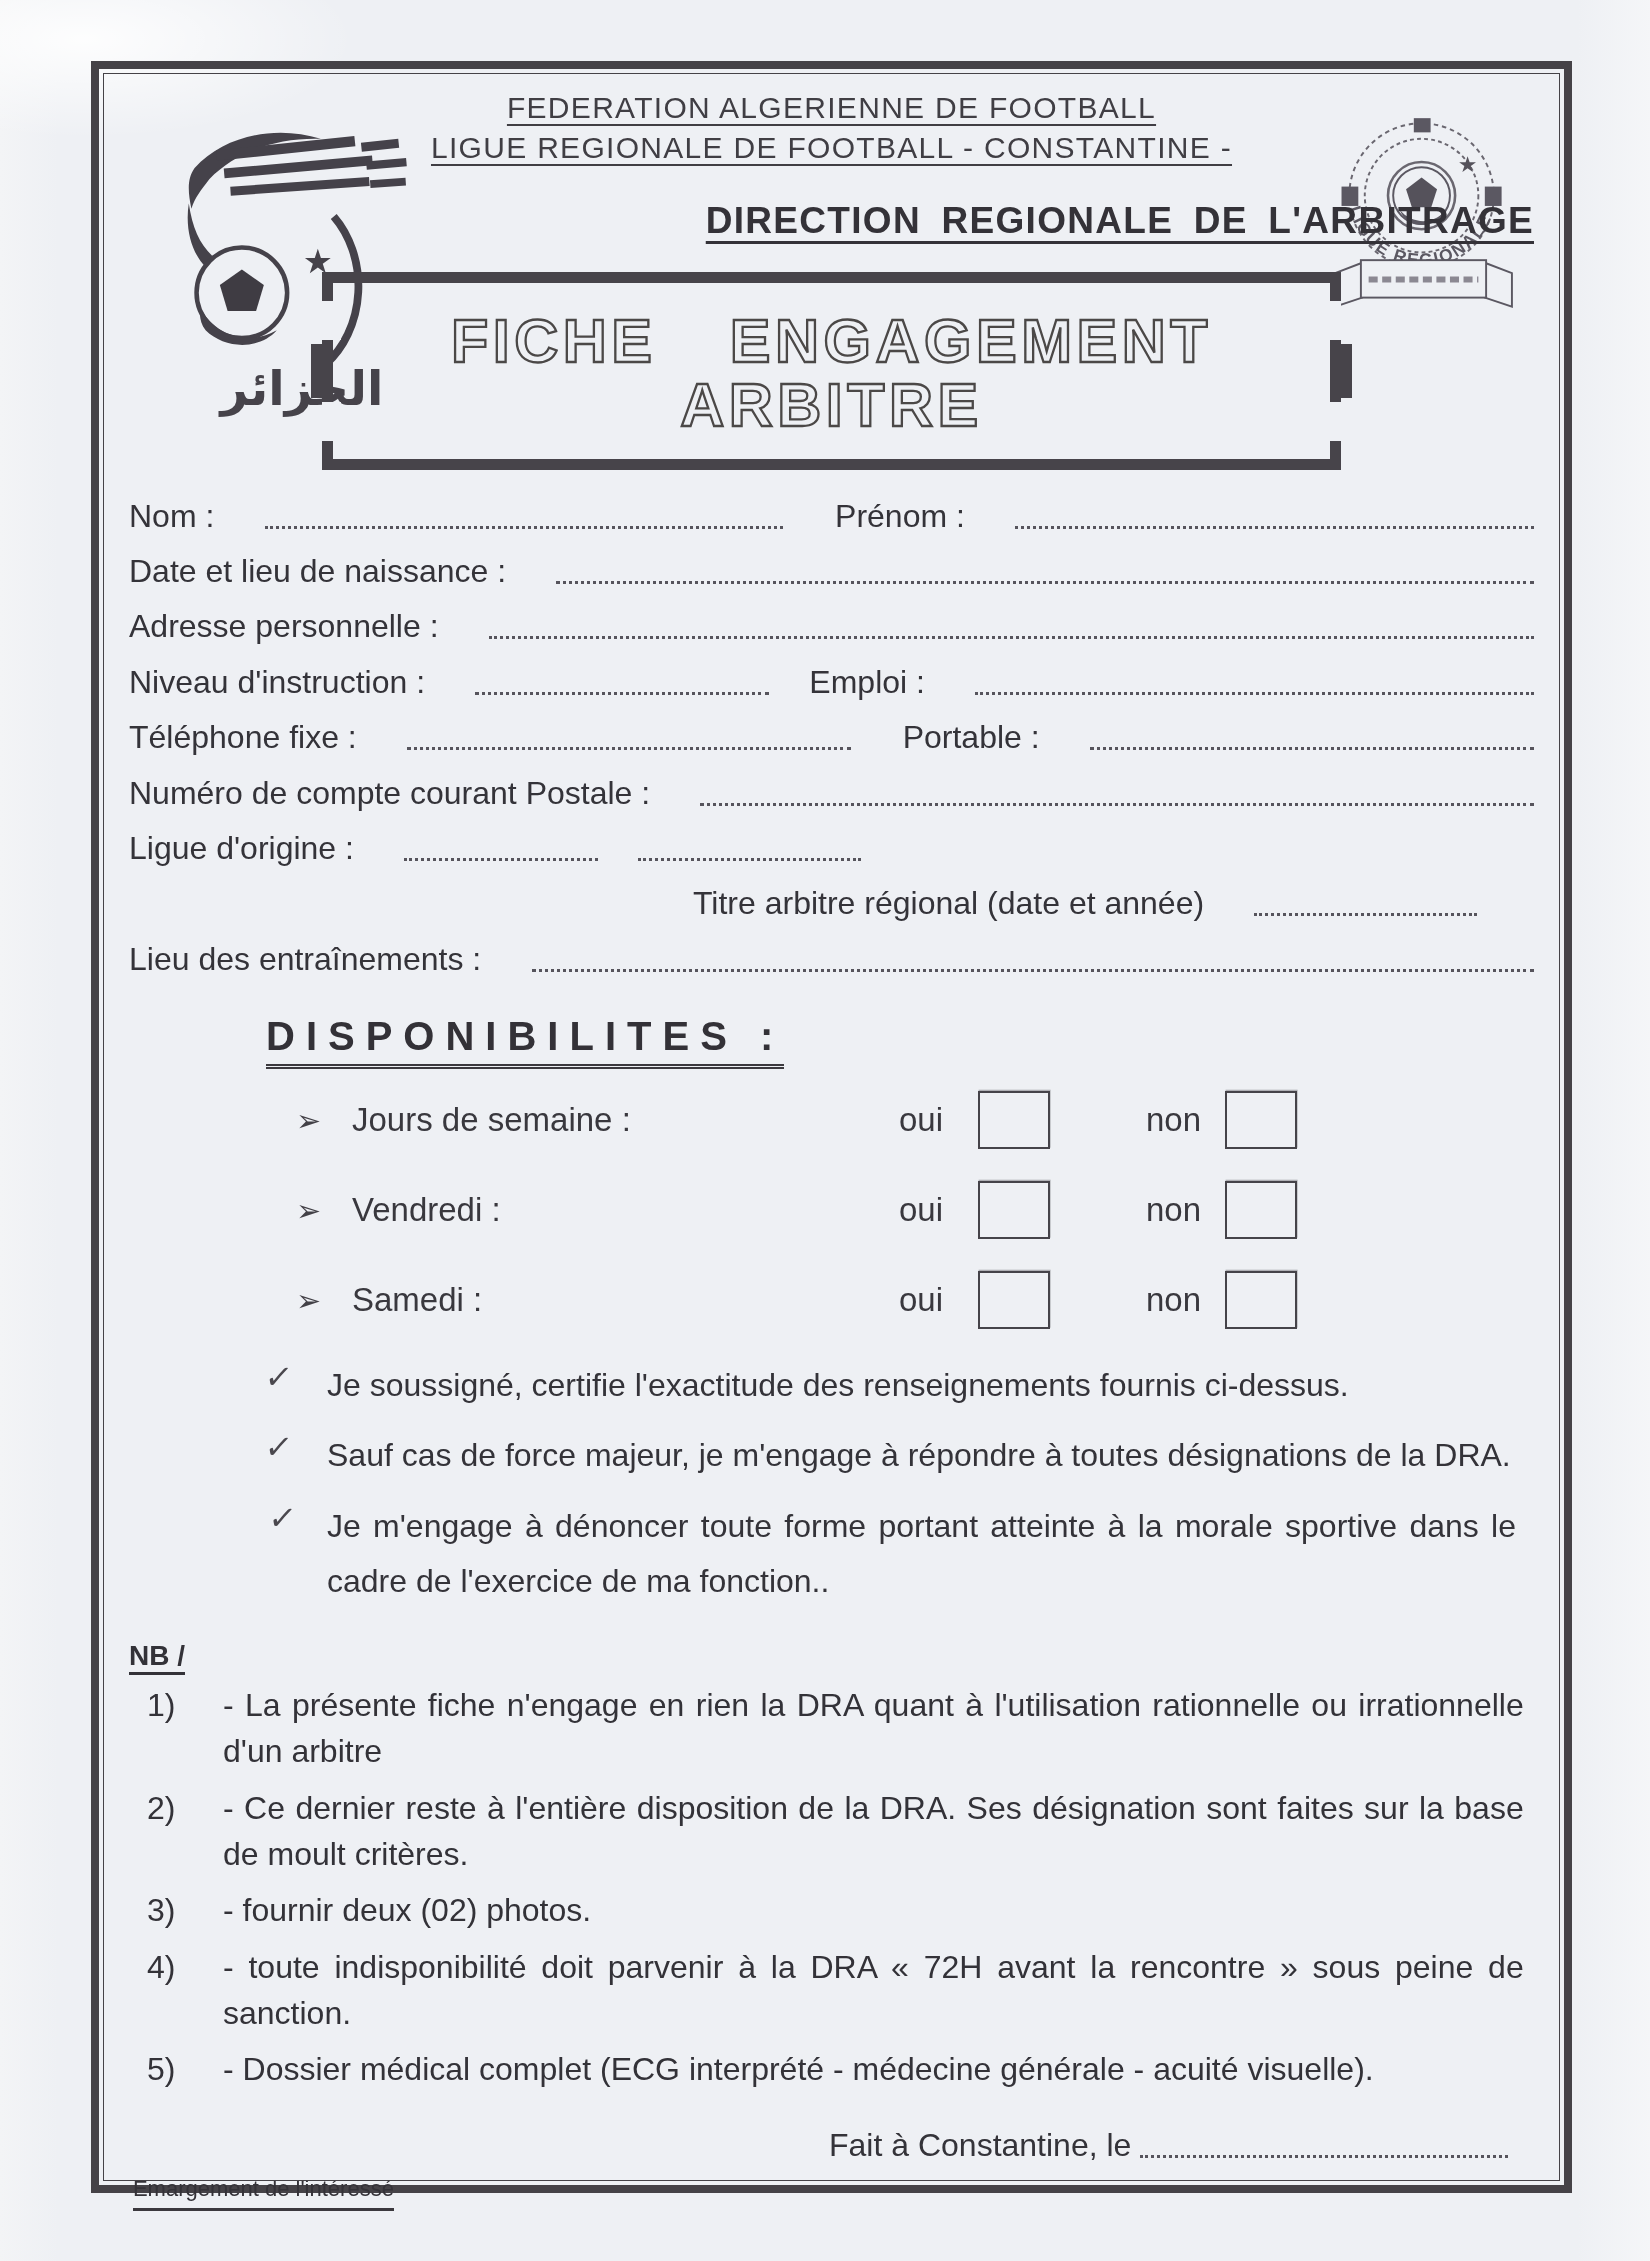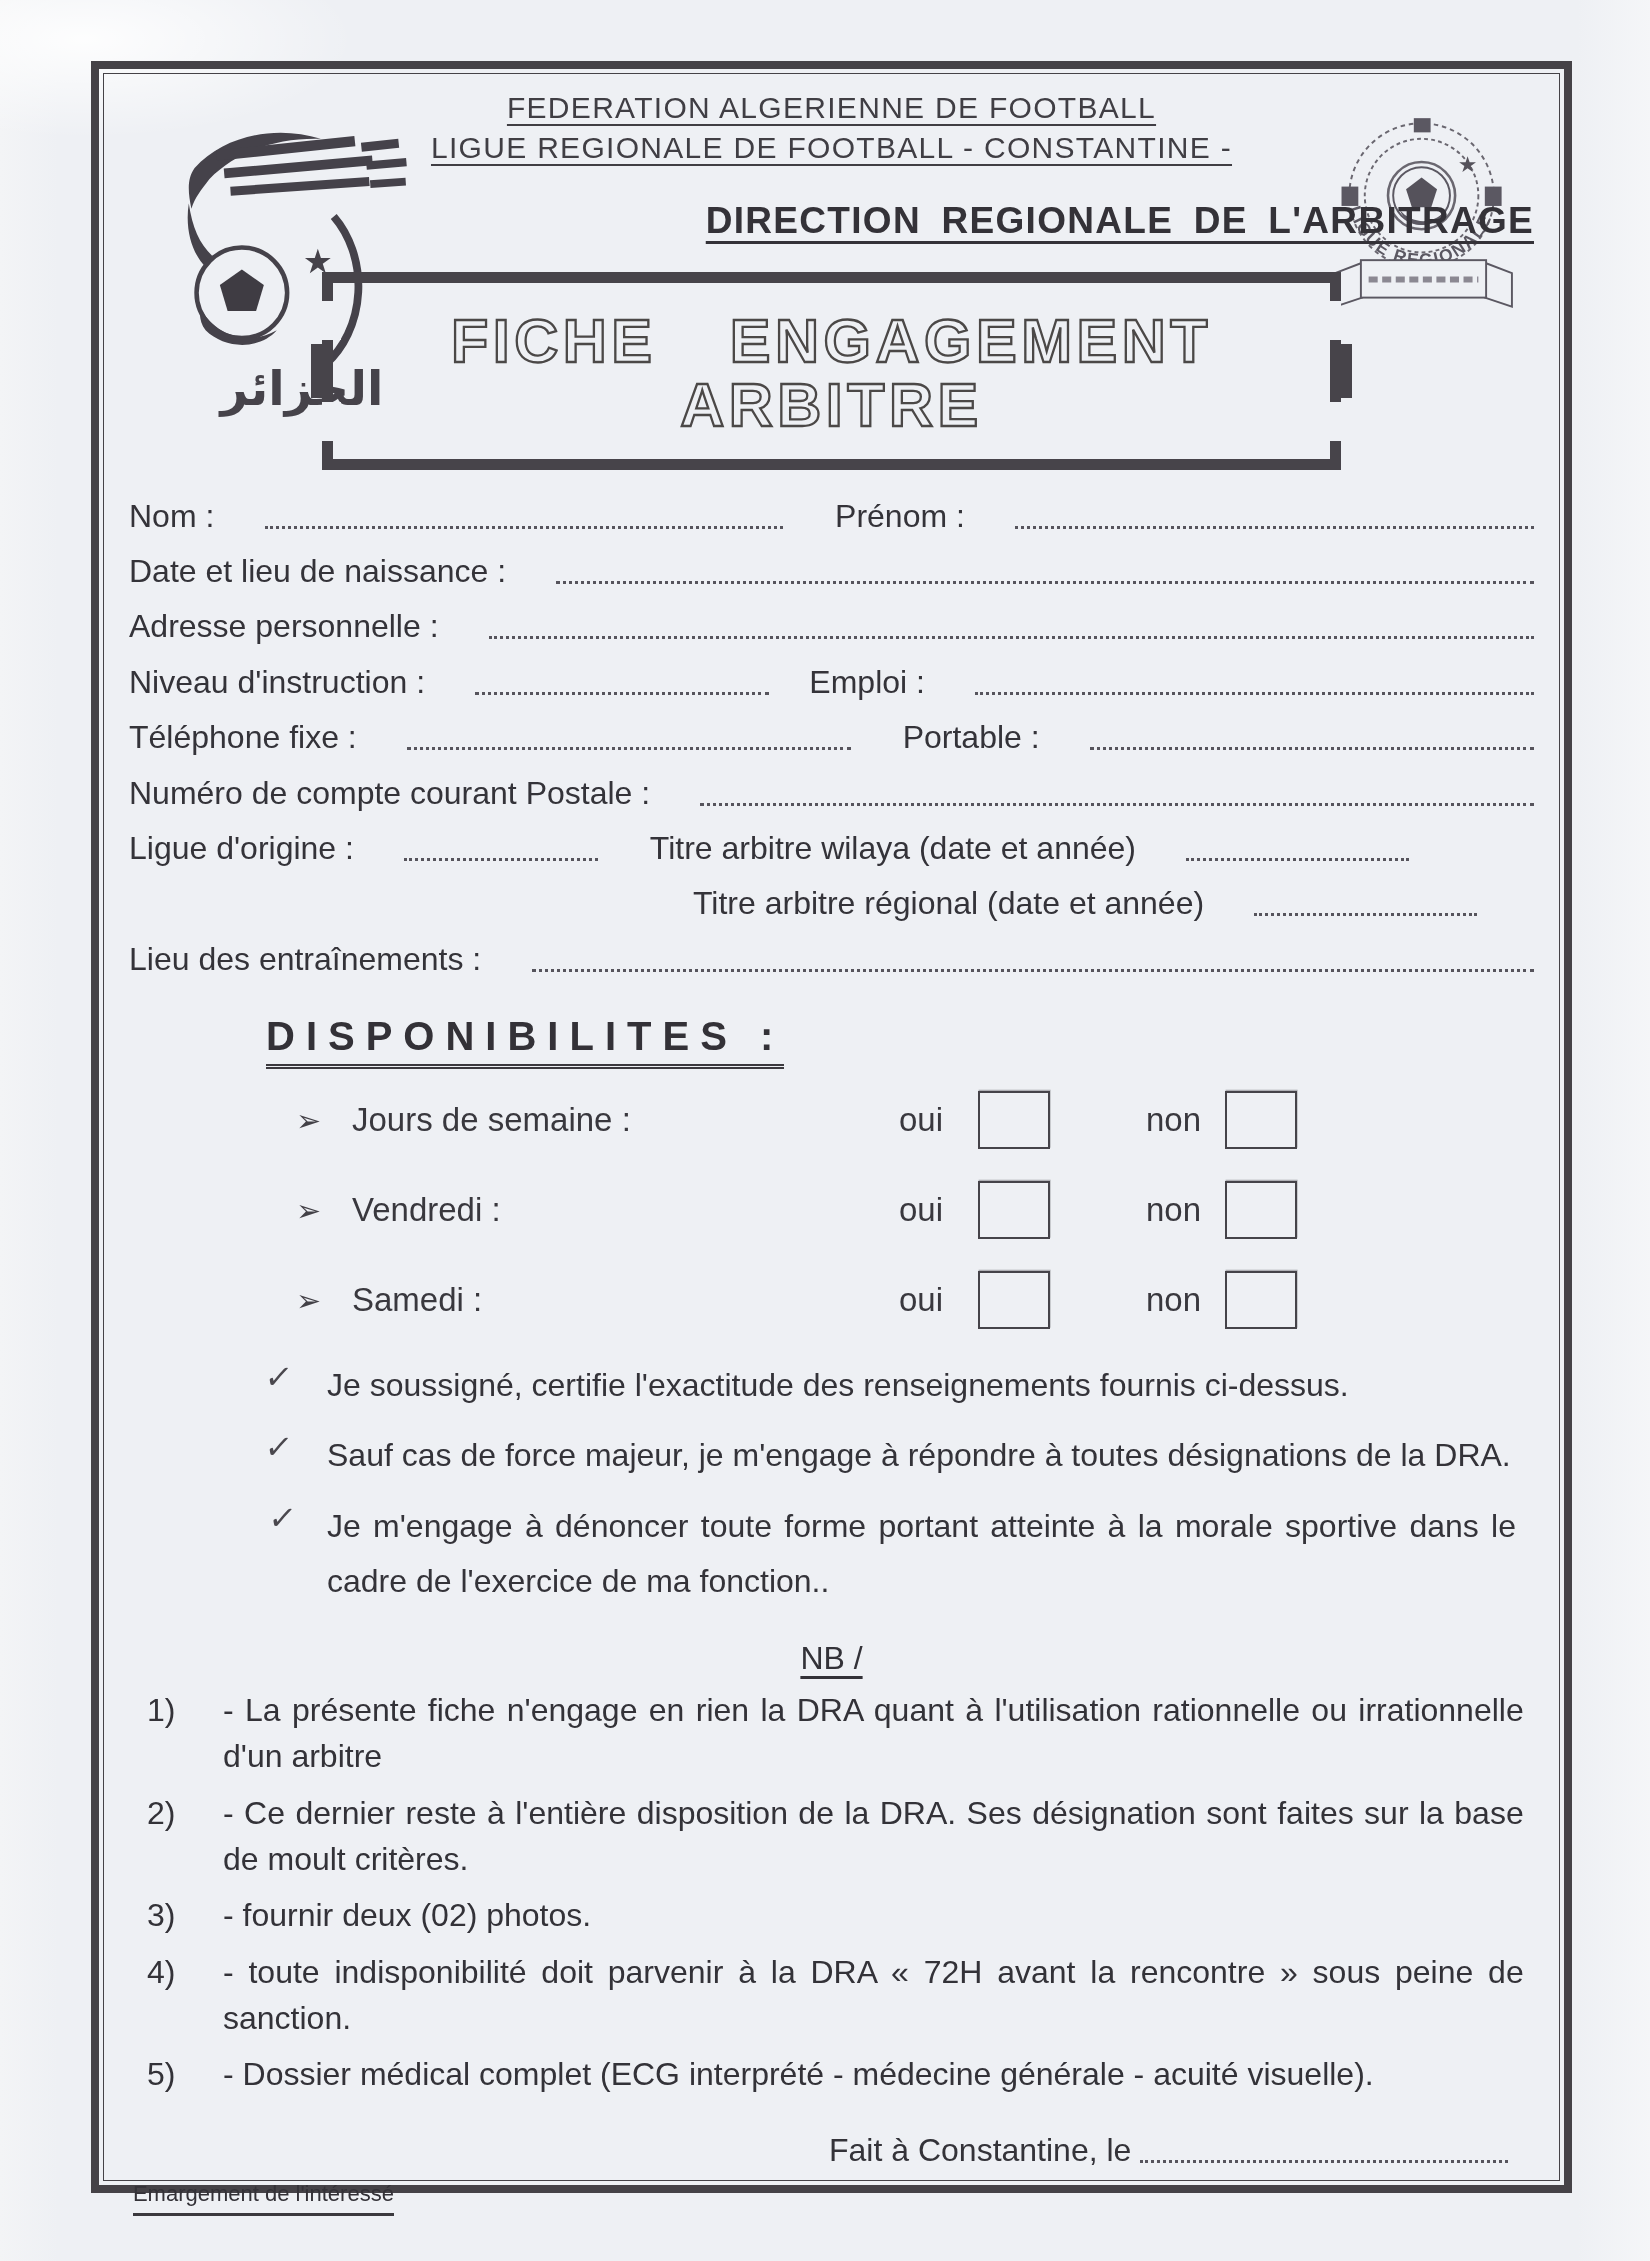--- a/index.html
+++ b/index.html
@@ -106,21 +106,21 @@
   .yn-spacer{width:96px;}
 
   
   .checks{margin:28.5px 0 0 135px;font-size:32px;color:#343339;}
   .check-item{display:flex;margin-top:15.5px;}
   .check-mark{width:63px;font-size:32px;color:#4a484e;transform:skewX(-8deg);}
   .check-text{flex:1;line-height:1.72;padding-right:18px;text-align:justify;}
 
   
   .nb{margin-top:31px;font-size:32px;color:#333238;}
-  .nb-heading{font-size:32px;font-weight:normal;text-align:center;}
+  .nb-heading{font-size:28px;font-weight:bold;}
   .nb-heading span{
     text-decoration:underline;text-decoration-thickness:3.2px;text-underline-offset:7.1px;
   }
   .nb-item{position:relative;padding-left:94px;padding-right:10.3px;margin-top:10.3px;
     line-height:1.44;text-align:justify;}
   .nb-item .nb-num{position:absolute;left:18px;top:0;}
 
   
   .fait-row{display:flex;align-items:flex-end;margin:35px 26px 0 700px;font-size:32px;
     color:#343339;white-space:nowrap;}
@@ -233,21 +233,20 @@
           <span class="lbl gap">Portable :</span>
           <span class="dots"></span>
         </div>
         <div class="frow">
           <span class="lbl">Numéro de compte courant Postale :</span>
           <span class="dots"></span>
         </div>
         <div class="frow">
           <span class="lbl">Ligue d'origine :</span>
           <span class="dots fixed28"></span>
-          <span class="lbl gap">Titre arbitre wilaya (date et année)</span>
           <span class="dots end34"></span>
         </div>
         <div class="frow indent">
           <span class="lbl">Titre arbitre régional (date et année)</span>
           <span class="dots end34"></span>
         </div>
         <div class="frow">
           <span class="lbl">Lieu des entraînements :</span>
           <span class="dots"></span>
         </div>

